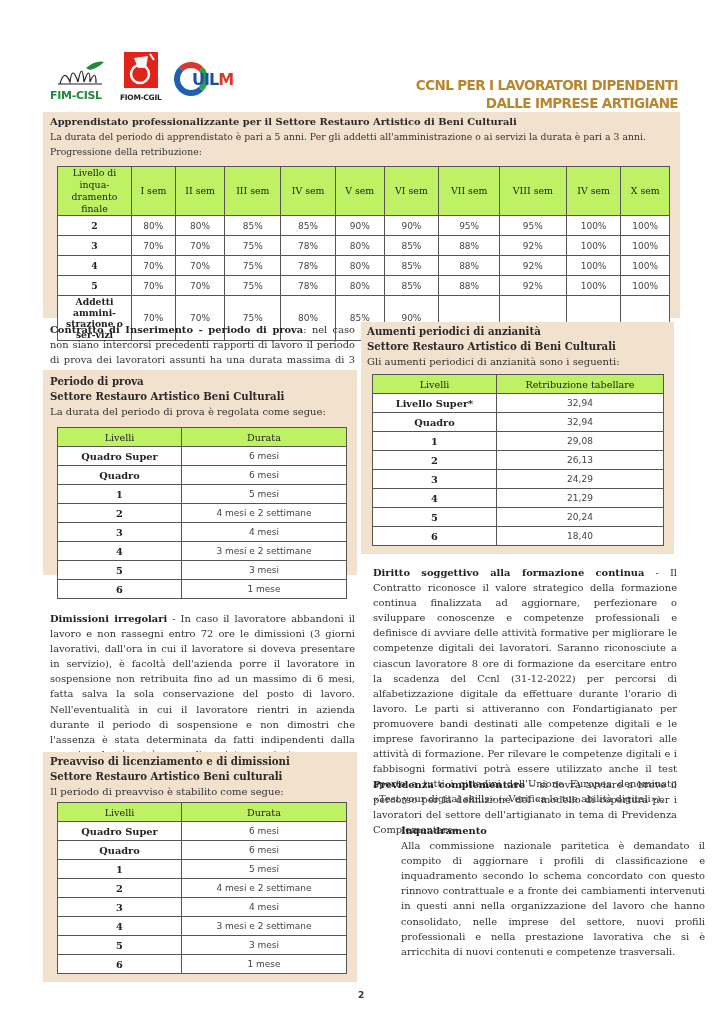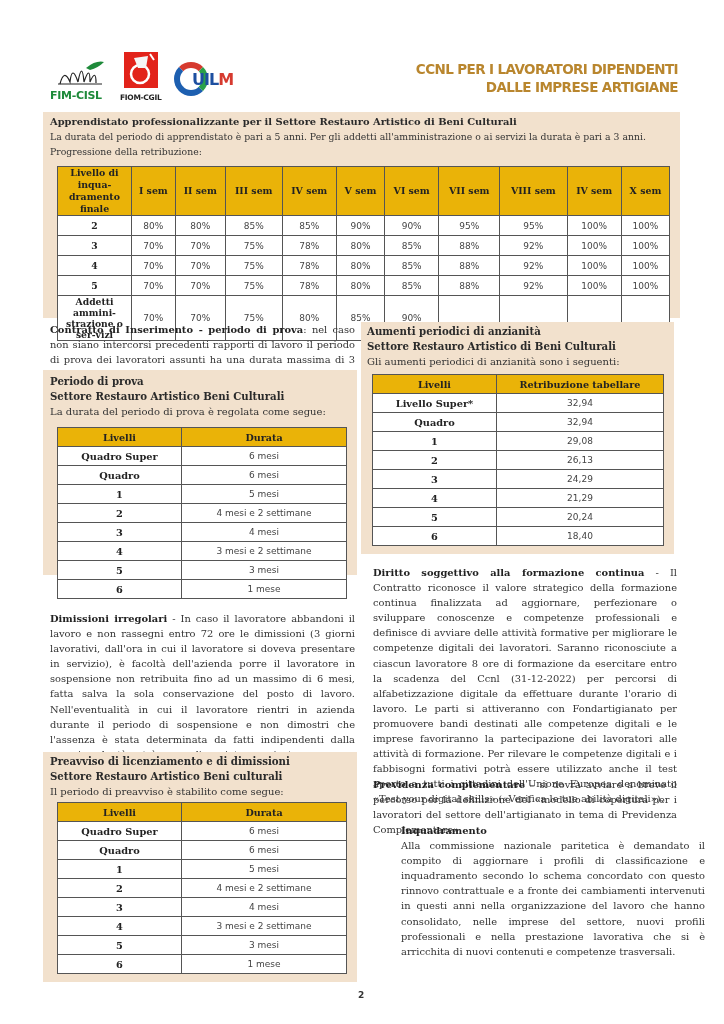--- a/index.html
+++ b/index.html
@@ -11,29 +11,29 @@
   .logo-fim .leaves { position: absolute; left: 6px; top: 2px; width: 48px; height: 28px; }
   .logo-fim .txt { position: absolute; left: 0; bottom: 0; font-family: "DejaVu Sans", sans-serif; font-weight: bold; font-size: 11px; color: #1e8a3a; letter-spacing: -0.3px; }
   .logo-fiom { width: 40px; height: 50px; position: relative; }
   .logo-fiom .box { position: absolute; left: 2px; top: 0; width: 34px; height: 36px; background: #e2231a; }
   .logo-fiom .txt { position: absolute; left: -2px; bottom: 0; font-family: "DejaVu Sans", sans-serif; font-weight: bold; font-size: 7.5px; color: #222; letter-spacing: -0.3px; }
   .logo-uilm { width: 58px; height: 44px; position: relative; }
   .logo-uilm .ring { position: absolute; left: 0; top: 4px; width: 34px; height: 34px; border-radius: 50%; border: 6px solid #1d5fb0; border-top-color: #d63a2f; border-right-color: #2aa04a; }
   .logo-uilm .txt { position: absolute; left: 18px; top: 12px; font-family: "DejaVu Sans", sans-serif; font-weight: bold; font-size: 16px; color: #1d4fa0; letter-spacing: -1px; }
   .logo-uilm .txt span.m { color: #d63a2f; }
 
-  .header-title { position: absolute; right: 46px; top: 60px; text-align: right; font-family: "DejaVu Sans", sans-serif; font-weight: bold; font-size: 13.5px; line-height: 18px; color: #b9862e; letter-spacing: -0.6px; }
+  .header-title { position: absolute; right: 46px; top: 76px; text-align: right; font-family: "DejaVu Sans", sans-serif; font-weight: bold; font-size: 13.5px; line-height: 18px; color: #b9862e; letter-spacing: -0.6px; }
 
   .box { position: absolute; background: #f2e1cd; }
   .sec-title { font-weight: bold; font-size: 10.2px; line-height: 15px; color: #2a2a2a; }
   .sec-text { font-size: 10px; line-height: 15px; color: #333; }
 
   table { border-collapse: collapse; background: #ffffff; font-size: 9.5px; }
   th, td { border: 1px solid #555; text-align: center; vertical-align: middle; }
-  th { background: #eab308; font-weight: bold; font-size: 9.6px; color: #222; margin-left: 48px; }
+  th { background: #bef264; font-weight: normal; font-size: 9.6px; color: #222; margin-left: 48px; }
   td { color: #444; font-family: "DejaVu Sans", sans-serif; font-size: 9px; }
   td.lvl { font-family: "DejaVu Serif", serif; font-weight: bold; font-size: 9.8px; color: #222; }
 
   .appr-table { position: absolute; left: 14px; top: 54px; width: 613px; }
   .appr-table th { height: 34px; font-size: 9.4px; line-height: 12px; }
   .appr-table td { height: 20px; }
   .appr-table tr.last td { height: 36px; }
   .appr-table td.lvl { font-size: 9.2px; line-height: 11px; }
 
   .para { position: absolute; font-size: 9.9px; line-height: 15.1px; text-align: justify; color: #333; }

